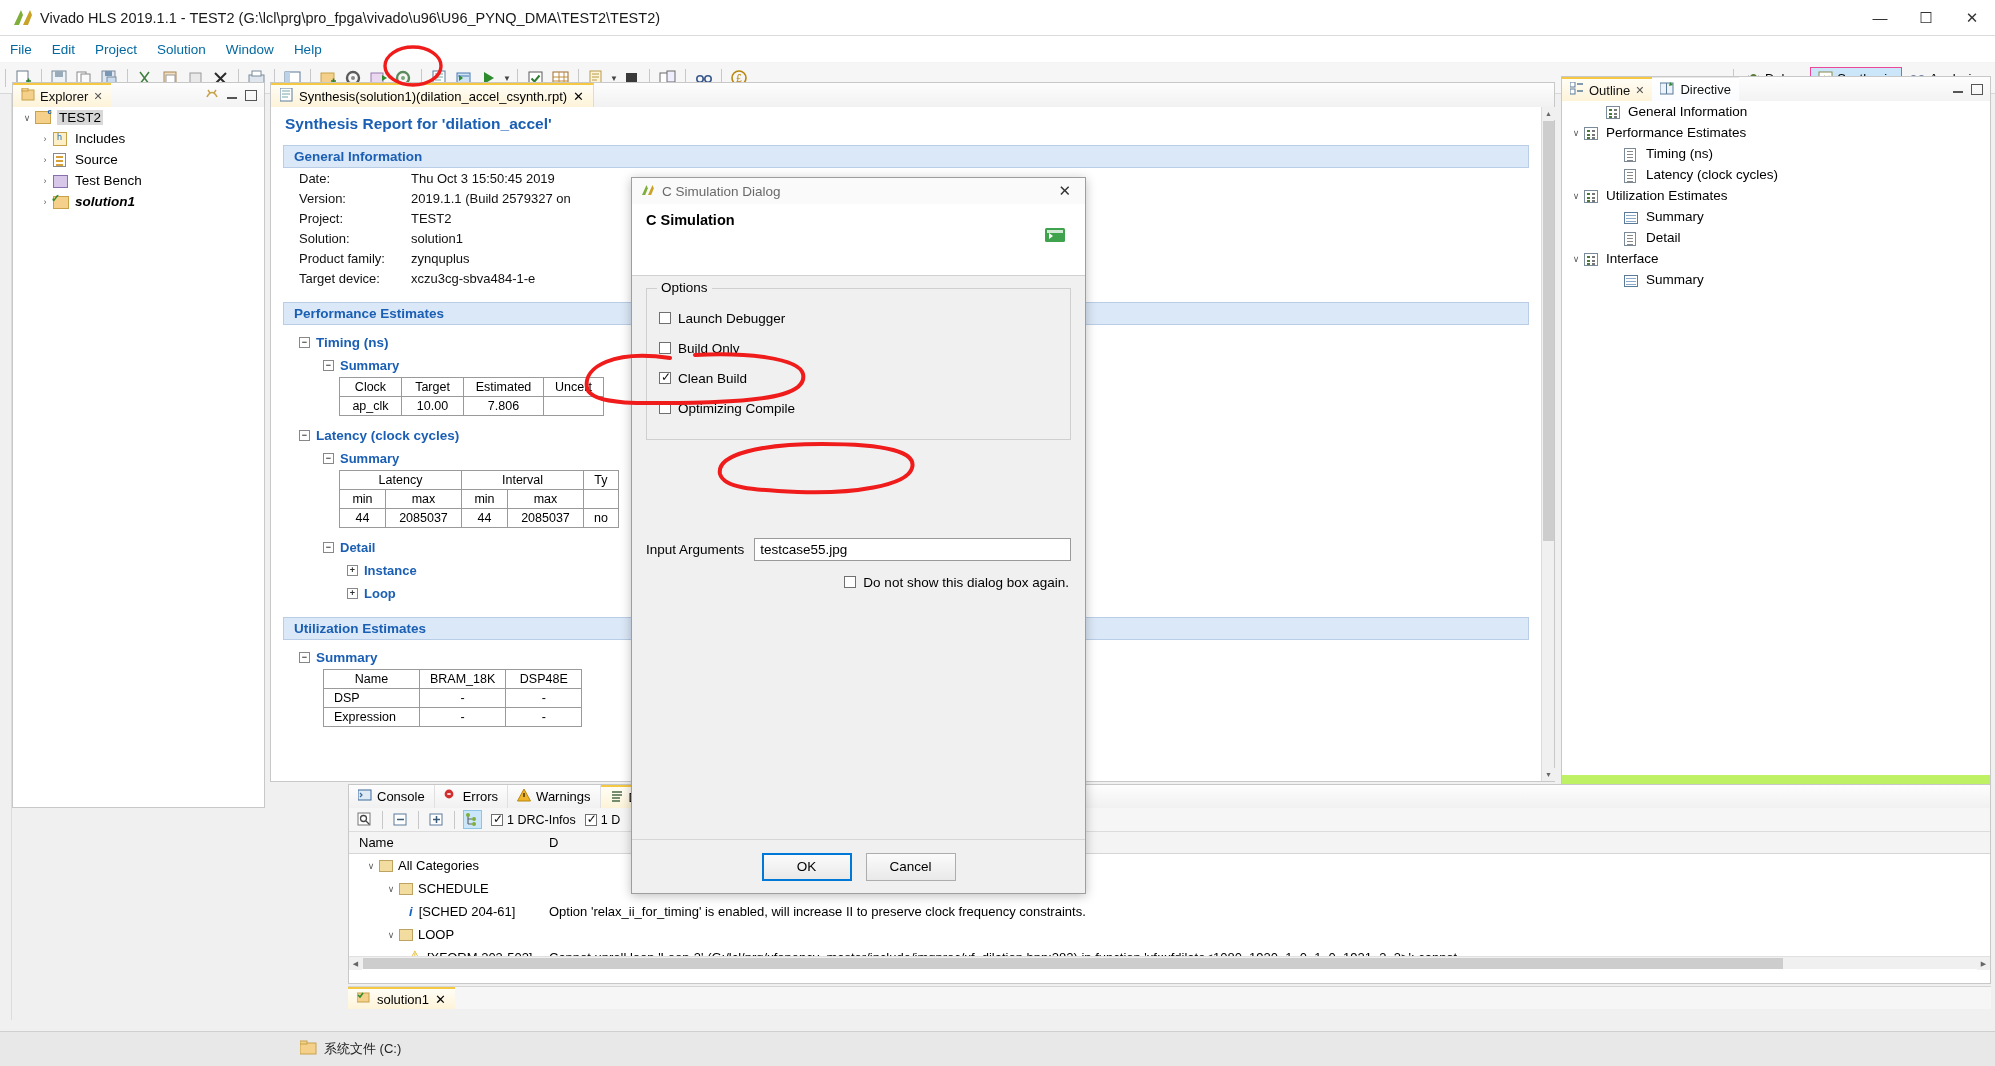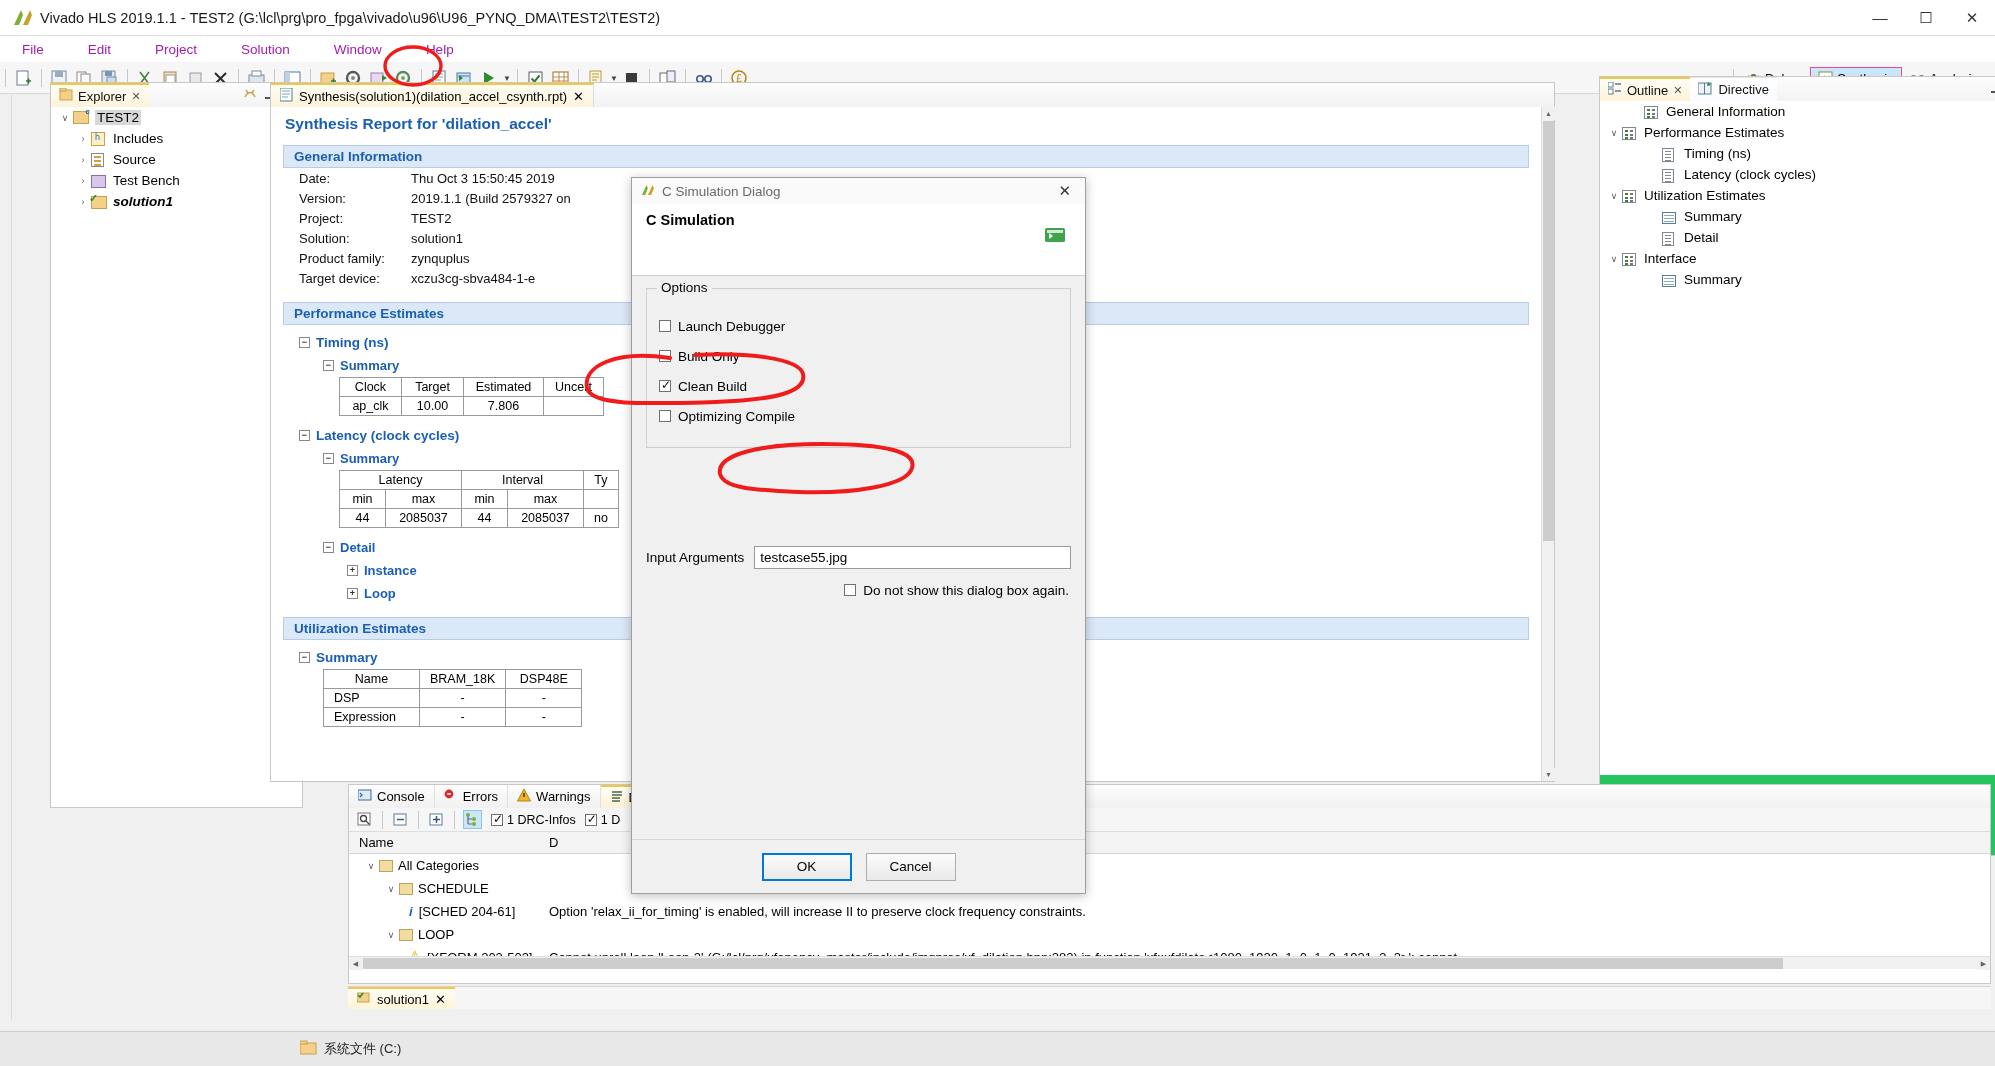--- a/index.html
+++ b/index.html
@@ -32,40 +32,40 @@
     width: 46px; height: 36px; display: flex; align-items: center; justify-content: center;
     font-size: 15px; color: #333;
   }
 
   
   .menubar {
     position: absolute; left: 0; top: 36px; width: 1995px; height: 27px;
     background: #ffffff; display: flex; align-items: center;
     border-bottom: 1px solid #f4f4f4;
   }
-  .menuitem { padding: 3px 22px; font-size: 13.5px; color: #a21caf; }
+  .menuitem { padding: 3px 10px; font-size: 13.5px; color: #0369a1; }
 
   
   .toolbar {
     position: absolute; left: 0; top: 63px; width: 1995px; height: 31px;
     background: #f6f6f6; border-bottom: 1px solid #d8d8d8;
     display: flex; align-items: center;
   }
   .tbtn {
     width: 21px; height: 21px; margin: 0 2px; position: relative;
     display: inline-block;
   }
   .tsep { width: 1px; height: 18px; background: #c8c8c8; margin: 0 5px; }
   .tdrop { width: 10px; height: 21px; display:flex; align-items:center; justify-content:center; font-size:8px; color:#444; }
   .perspbar { margin-left: auto; display: flex; align-items: center; padding-right: 10px; }
   .persp { display: flex; align-items: center; gap: 4px; padding: 3px 7px; font-size: 13px; }
   .persp.active { background: #cbe6f8; border: 1px solid #ec4899; }
 
   
-  .view { position: absolute; background: #22c55e; margin-left: 38px; }
+  .view { position: absolute; background: #bef264; }
   .viewtabs {
     height: 24px; background: linear-gradient(#fdfdfd,#f3f3f3);
     display: flex; align-items: stretch; position: relative;
   }
   .vtab {
     display: flex; align-items: center; gap: 5px; padding: 0 8px;
     font-size: 13px; color: #111;
     background: linear-gradient(#ffffff,#fafcff);
     border-top: 1px solid #e6e6e6;
   }
@@ -168,21 +168,21 @@
   .dlg {
     position:absolute; background:#f0f0f0; border:1px solid #9e9e9e;
     box-shadow: 0 2px 10px rgba(0,0,0,0.25);
   }
   .dlg-title { height:26px; background:#fafafa; display:flex; align-items:center; padding:0 8px; }
   .dlg-title .t { font-size:13.5px; color:#6a6a6a; margin-left:6px; }
   .dlg-title .x { margin-left:auto; font-size:15px; color:#333; padding:0 6px; }
   .dlg-head { background:#ffffff; padding:8px 14px 14px 14px; border-bottom:1px solid #d0d0d0; position:relative; }
   .dlg-head .h { font-weight:bold; font-size:14.5px; }
   .dlg-body { padding: 12px 14px; }
-  .group { border:1px solid #cfcfcf; padding: 22px 12px 16px 12px; position:relative; background:#f0f0f0; }
+  .group { border:1px solid #cfcfcf; padding: 14px 12px 16px 12px; position:relative; background:#f0f0f0; }
   .group > .glegend { position:absolute; top:-9px; left:10px; background:#f0f0f0; padding:0 4px; font-size:13.5px; }
   .optrow { display:flex; align-items:center; gap:7px; height:30px; font-size:13.5px; }
   .argrow { display:flex; align-items:center; gap:10px; font-size:13.5px; padding: 6px 0; }
   .arginput { flex:1; height:23px; background:#fff; border:1px solid #9a9a9a; display:flex; align-items:center; padding:0 5px; font-size:13.5px; }
   .dlg-footer { position:absolute; left:0; right:0; bottom:0; height:54px; display:flex; align-items:center; justify-content:center; gap:14px; border-top:1px solid #d6d6d6;}
   .dbtn { width:90px;height:28px; background:linear-gradient(#fbfbfb,#e9e9e9); border:1px solid #adadad; display:flex;align-items:center;justify-content:center; font-size:13.5px;}
   .dbtn.focus { border:2px solid #0078d7; }
 
   
   .ink { position:absolute; pointer-events:none; }

